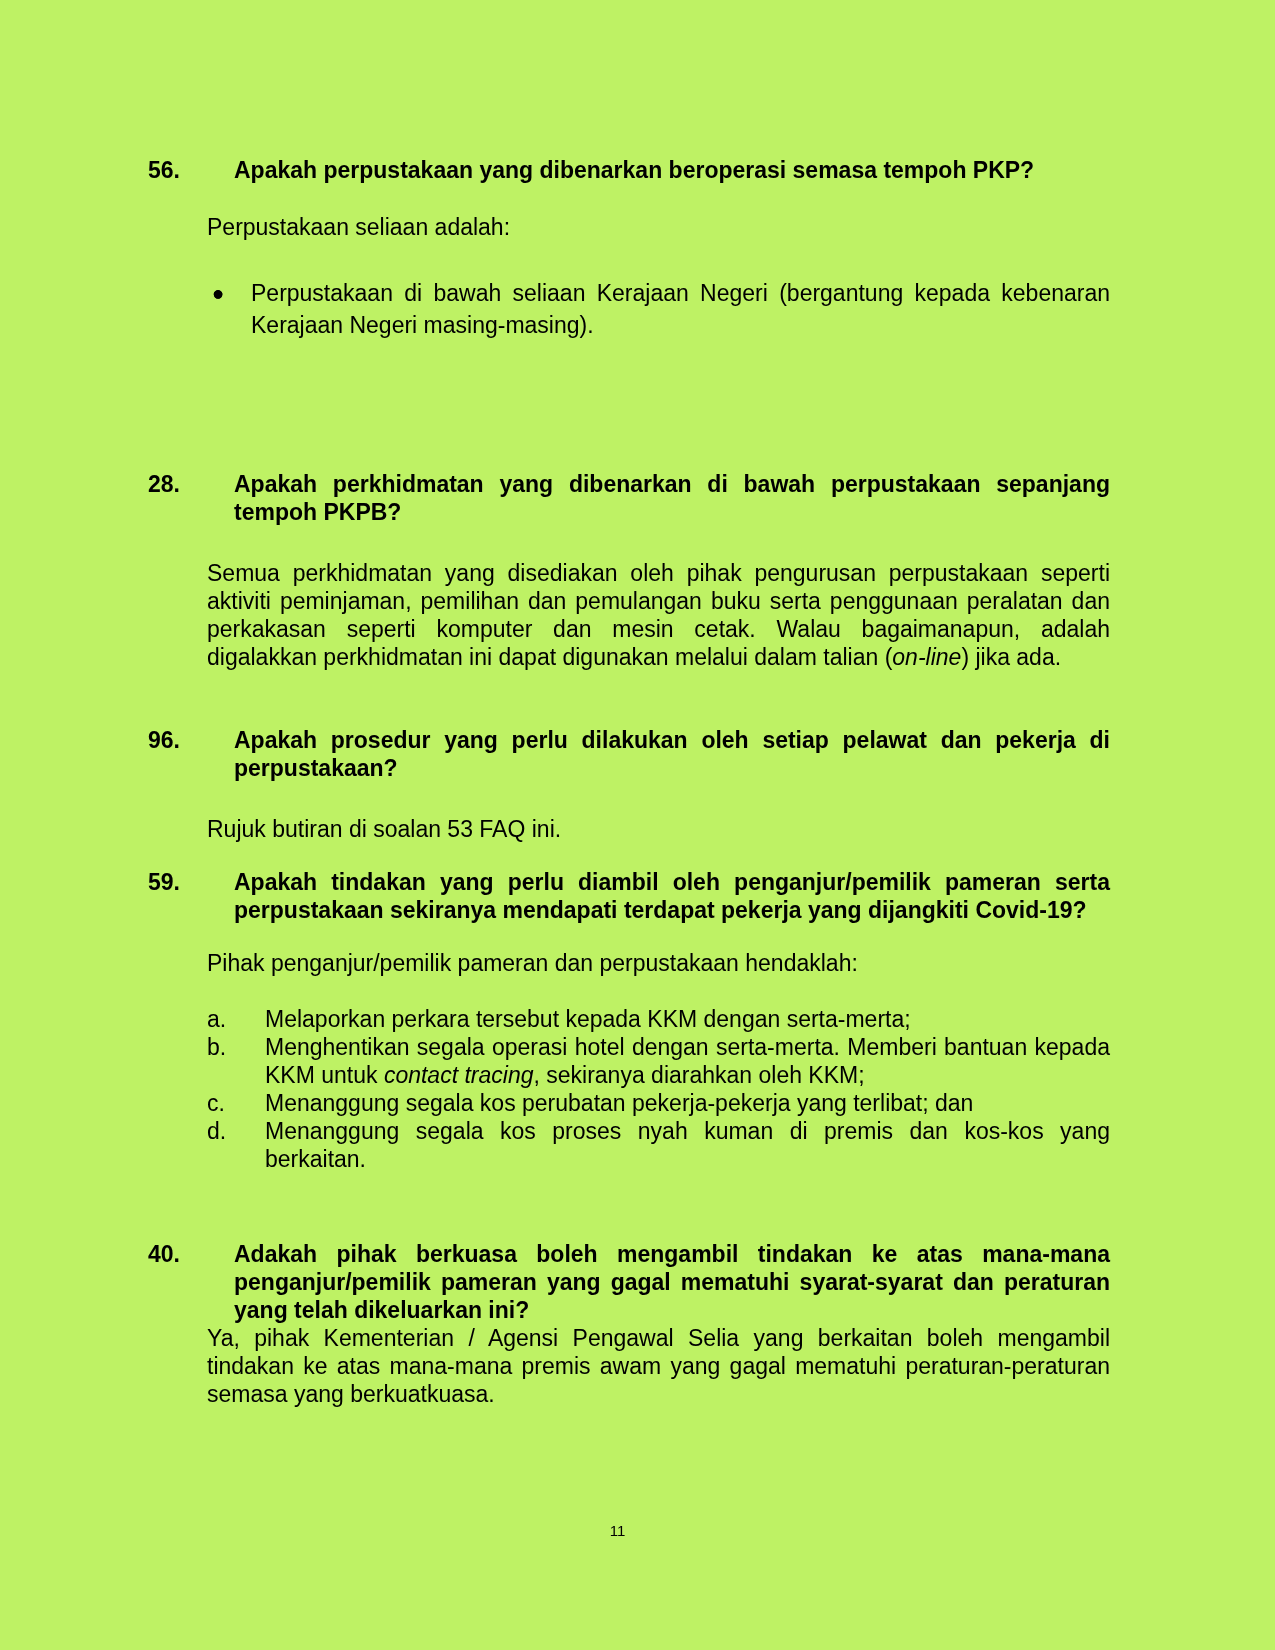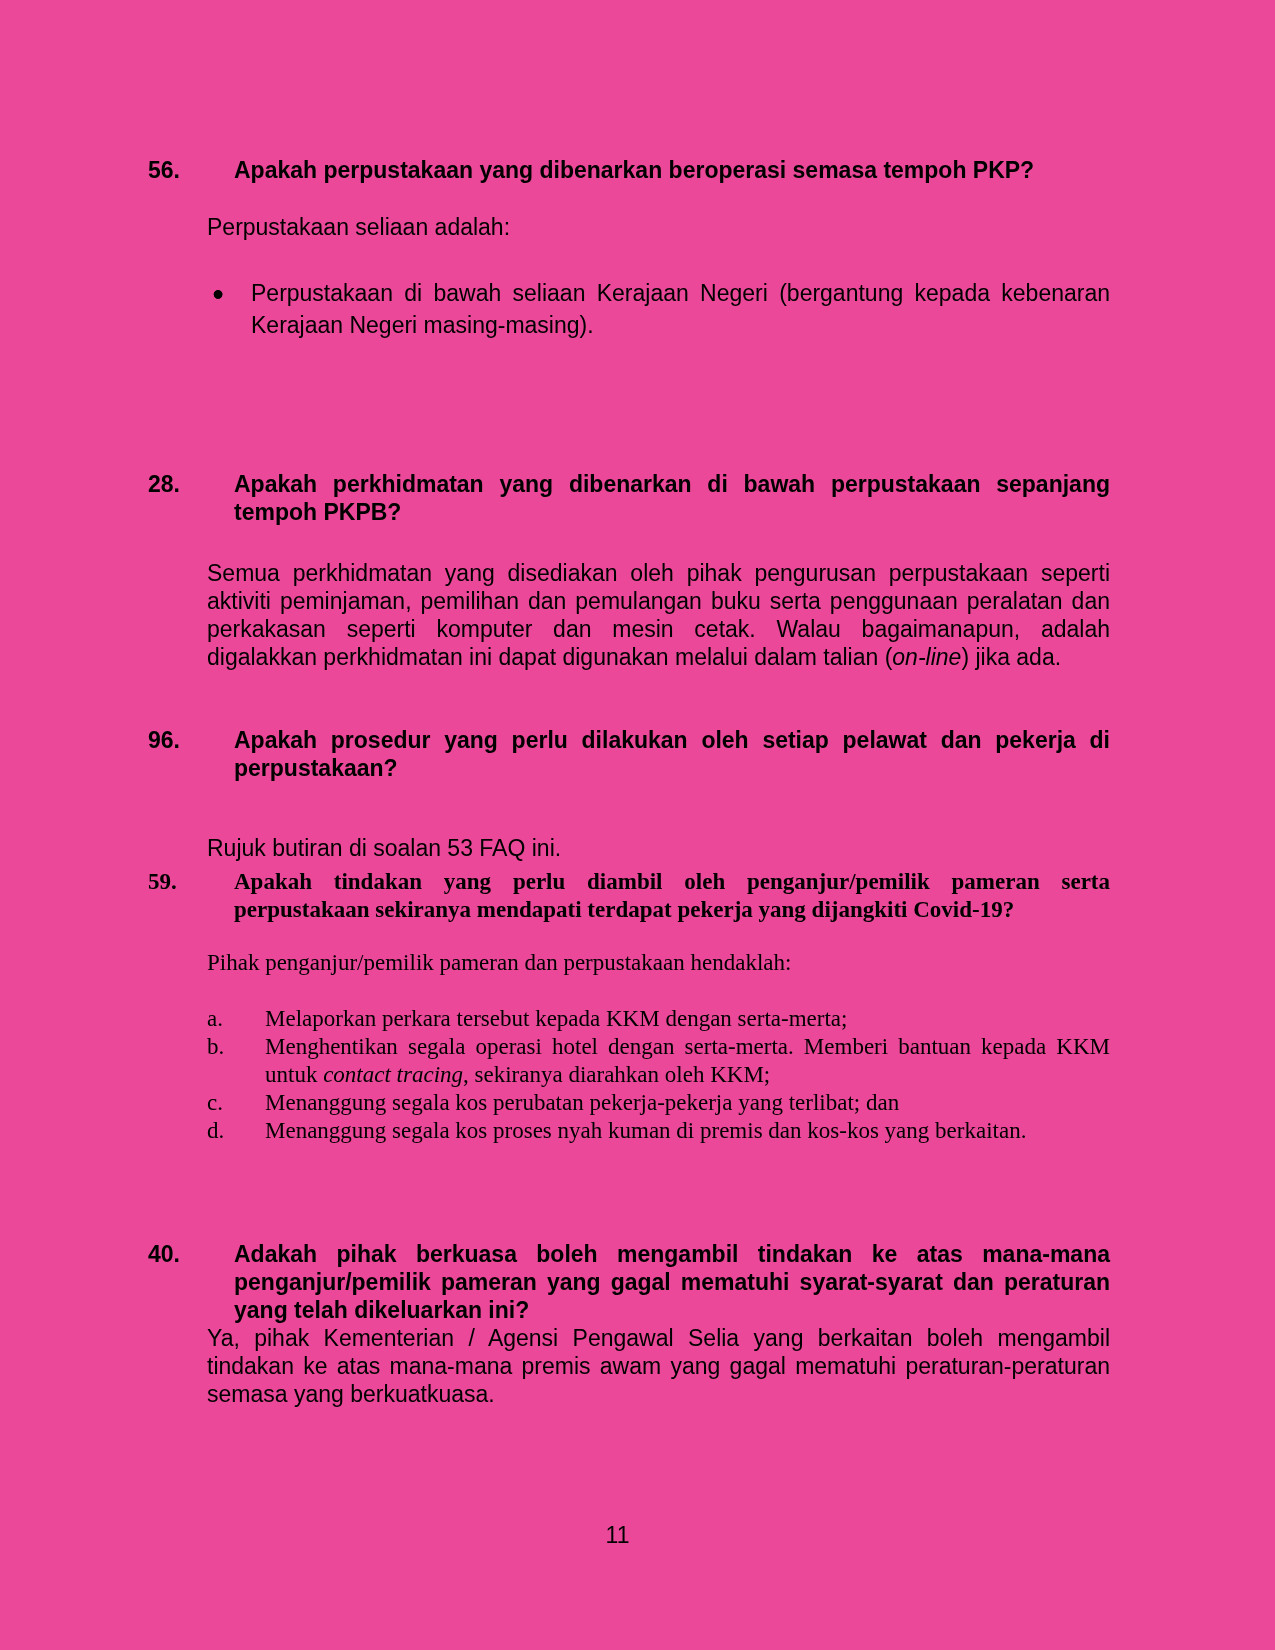--- a/index.html
+++ b/index.html
@@ -1,33 +1,33 @@
 <!DOCTYPE html>
 <html><head>
 <meta charset="utf-8">
 <style>
   html, body { margin: 0; padding: 0; background: #ffffff; }
   body {
     width: 1275px; height: 1650px; position: relative; overflow: hidden;
     font-family: "Liberation Sans", sans-serif; color: #000000;
   }
-  .page { position: absolute; left: 0; top: 0; width: 1275px; height: 1650px; background: #ec4899; }
+  .page { position: absolute; left: 0; top: 0; width: 1275px; height: 1650px; background: #bef264; }
   .q { position: absolute; left: 148px; width: 962px; }
   .qhead { position: relative; font-weight: bold; font-size: 23px; line-height: 28px; }
   .qnum { position: absolute; left: 0; top: 0; }
   .qtext { margin-left: 86px; text-align: justify; }
   .body { margin-left: 59px; font-size: 23px; line-height: 28px; text-align: justify; }
   .bullets { margin-left: 59px; position: relative; }
   .bullet-item { position: relative; padding-left: 44px; font-size: 23px; line-height: 32px; text-align: justify; }
   .bullet-dot { position: absolute; left: 5px; top: 0; font-size: 20px; }
   .alist { margin-left: 59px; }
   .aitem { position: relative; padding-left: 58px; font-size: 23px; line-height: 28px; text-align: justify; }
   .aletter { position: absolute; left: 0; top: 0; }
   i { font-style: italic; }
-  .pagenum { position: absolute; left: 0; width: 1235px; top: 1522px; text-align: center; font-size: 23px; }
+  .pagenum { position: absolute; left: 0; width: 1235px; top: 1522px; text-align: center; font-size: 15px; }
 </style>
 </head>
 <body>
 
 <div class="page">
 
   <div class="q" style="top:156px;">
     <div class="qhead">
       <span class="qnum">56.</span>
       <div class="qtext">Apakah perpustakaan yang dibenarkan beroperasi semasa tempoh PKP?</div>
@@ -50,24 +50,24 @@
       <div class="qtext">Apakah perkhidmatan yang dibenarkan di bawah perpustakaan sepanjang tempoh PKPB?</div>
     </div>
     <div class="body" style="margin-top:33px;"><span>Semua perkhidmatan yang disediakan oleh pihak pengurusan perpustakaan seperti aktiviti peminjaman, pemilihan dan pemulangan buku serta penggunaan peralatan dan perkakasan seperti komputer dan mesin cetak. Walau bagaimanapun, adalah digalakkan perkhidmatan ini dapat digunakan melalui dalam talian (</span><i>on-line</i><span>) jika ada.</span></div>
   </div>
 
   <div class="q" style="top:726px;">
     <div class="qhead">
       <span class="qnum">96.</span>
       <div class="qtext">Apakah prosedur yang perlu dilakukan oleh setiap pelawat dan pekerja di perpustakaan?</div>
     </div>
-    <div class="body" style="margin-top:52px;">Rujuk butiran di soalan 53 FAQ ini.</div>
+    <div class="body" style="margin-top:33px;">Rujuk butiran di soalan 53 FAQ ini.</div>
   </div>
 
-  <div class="q" style="top:868px;font-family:Liberation Serif, serif;">
+  <div class="q" style="top:868px;">
     <div class="qhead">
       <span class="qnum">59.</span>
       <div class="qtext">Apakah tindakan yang perlu diambil oleh penganjur/pemilik pameran serta perpustakaan sekiranya mendapati terdapat pekerja yang dijangkiti Covid-19?</div>
     </div>
     <div class="body" style="margin-top:25px;">Pihak penganjur/pemilik pameran dan perpustakaan hendaklah:</div>
     <div class="alist" style="margin-top:28px;">
       <div class="aitem">
         <span class="aletter">a.</span>
         <span>Melaporkan perkara tersebut kepada KKM dengan serta-merta;</span>
       </div>

